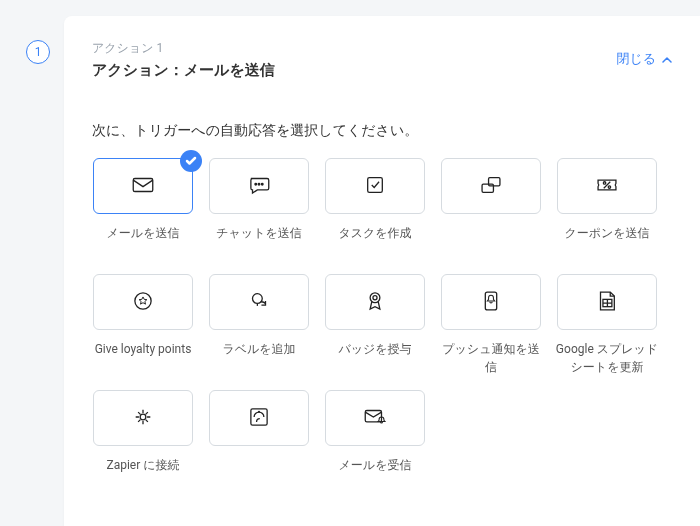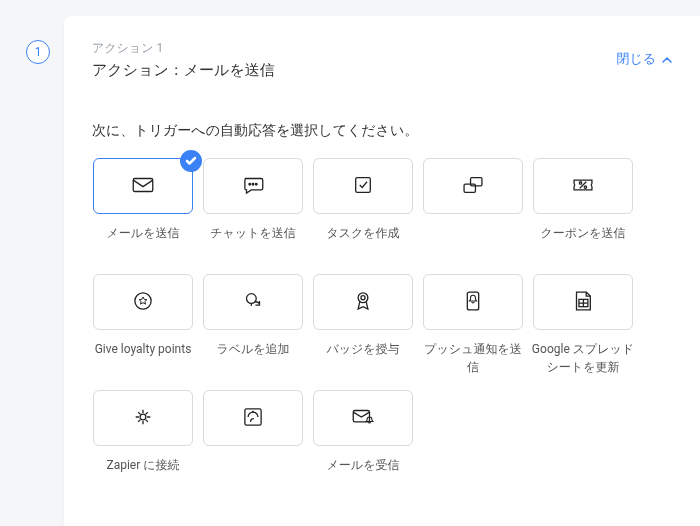--- a/index.html
+++ b/index.html
@@ -46,21 +46,21 @@
   }
   .header-left { }
   .eyebrow {
     font-size: 12px;
     color: #9aa3ad;
     margin-bottom: 4px;
   }
   .title {
     font-size: 15px;
     color: #333;
-    font-weight: 400;
+    font-weight: 700;
   }
   .close-btn {
     display: flex;
     align-items: flex-end;
     gap: 6px;
     color: #3b82f6;
     font-size: 13px;
     cursor: pointer;
     padding-top: 10px;
   }
@@ -68,21 +68,21 @@
     display: inline-block;
   }
   .prompt {
     font-size: 14px;
     color: #333;
     margin-bottom: 18px;
   }
   .grid {
     display: grid;
     grid-template-columns: repeat(5, 102px);
-    gap: 14px 8px;
+    gap: 14px 14px;
     align-items: start;
   }
   .action-cell {
     display: flex;
     flex-direction: column;
     align-items: center;
     position: relative;
   }
   .action-box {
     width: 100px;

